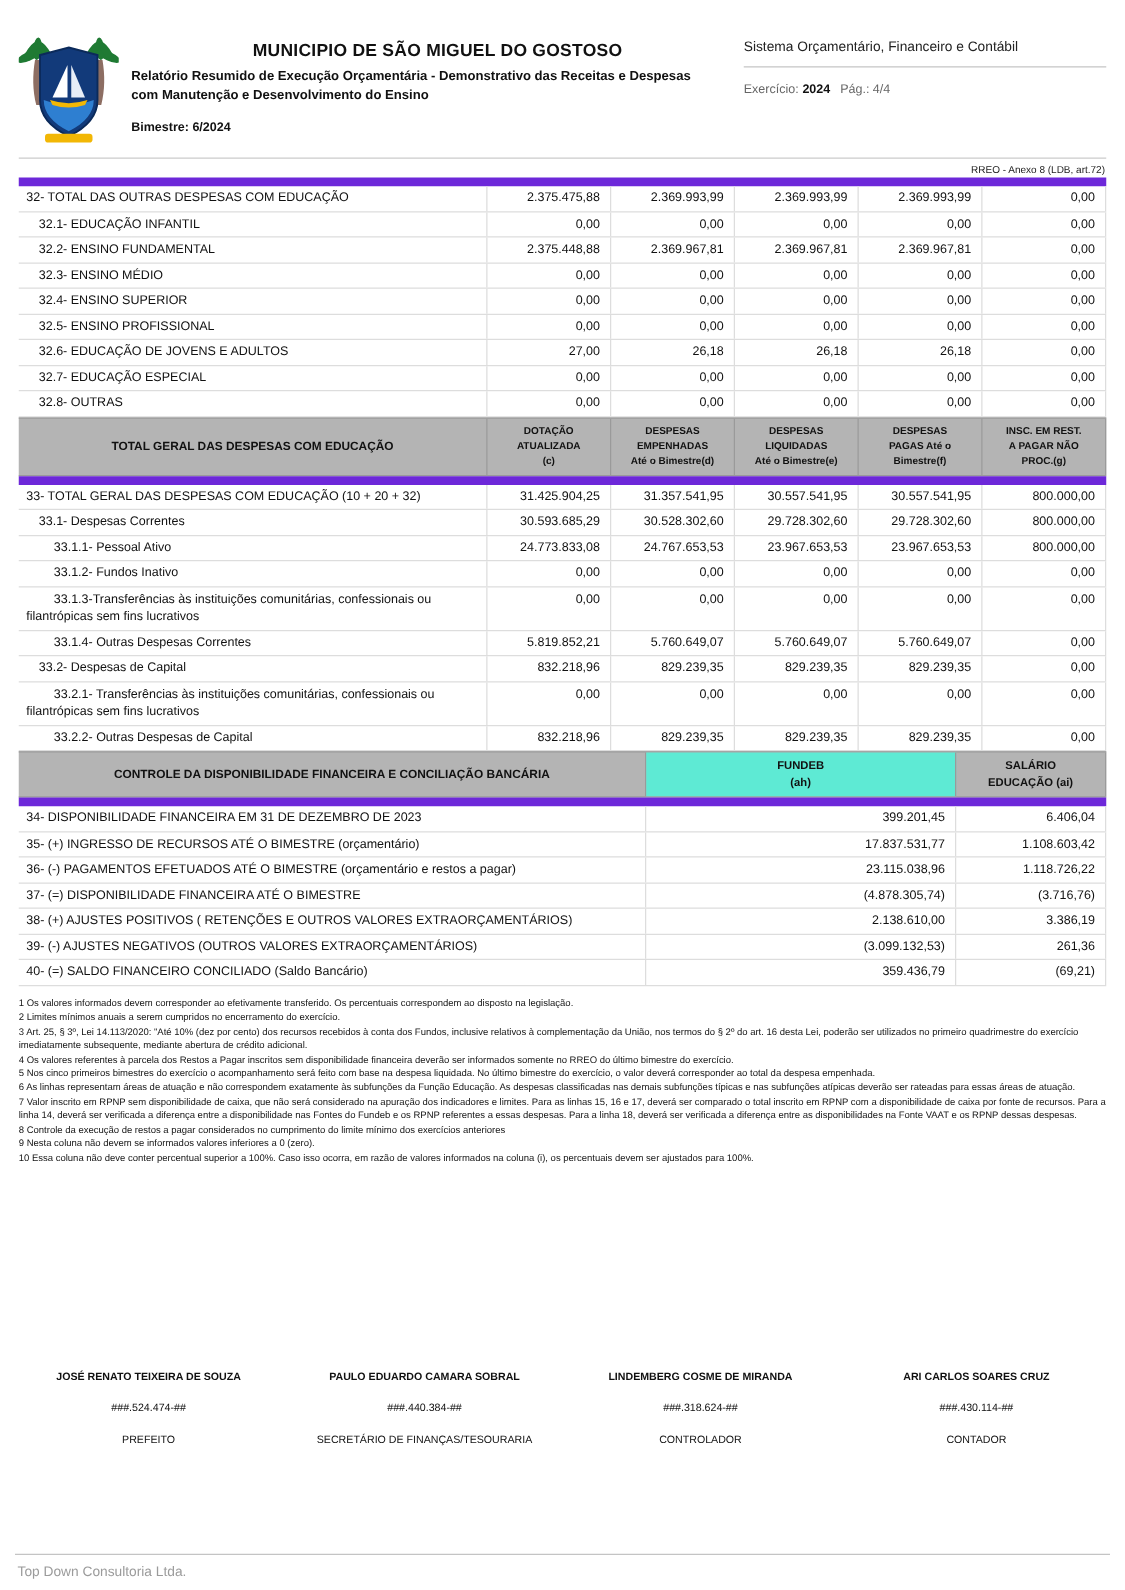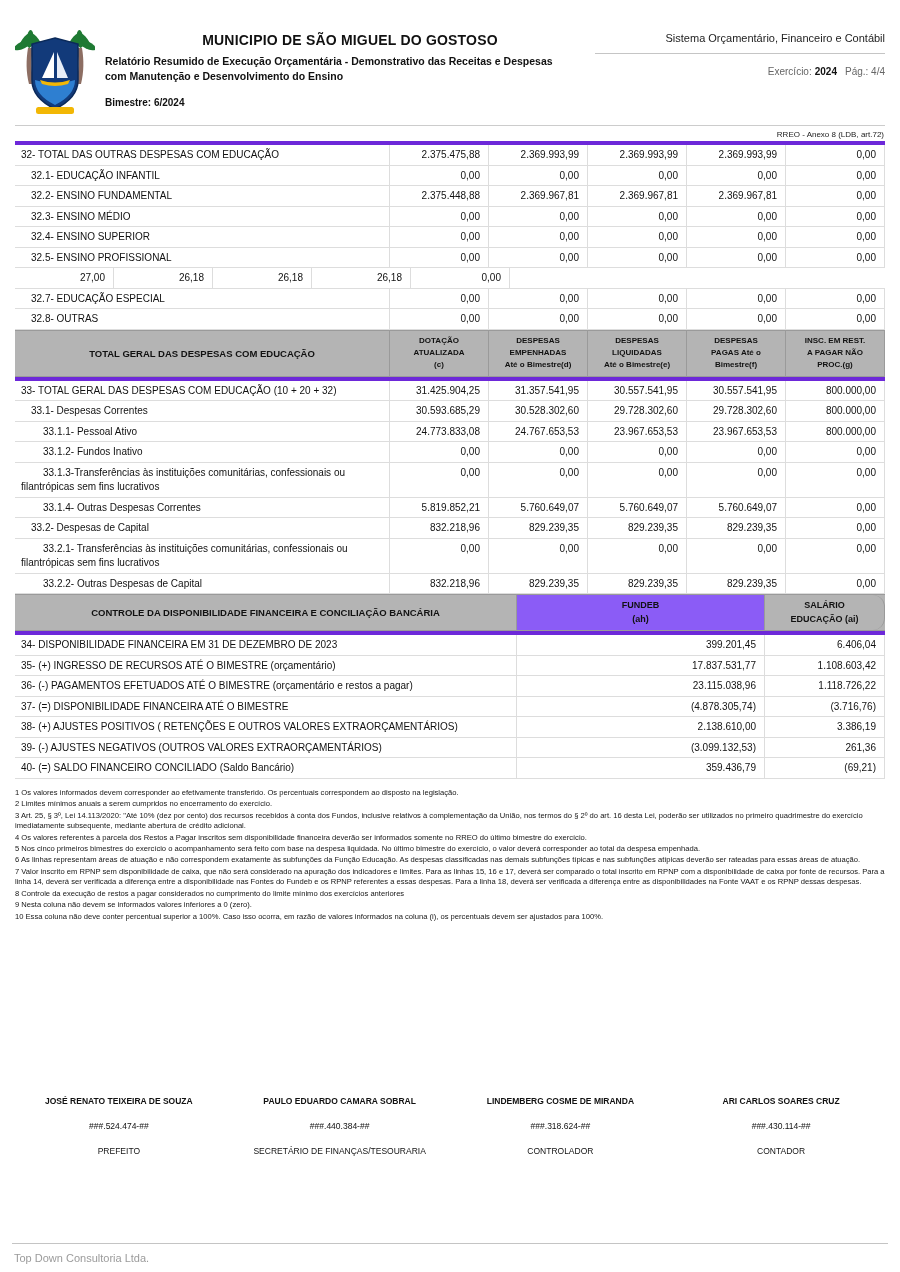--- a/index.html
+++ b/index.html
@@ -8,47 +8,47 @@
   .page { width:900px; height:1272px; position:relative; background:#fff; padding:28px 15px 0; overflow:hidden; }
 
   
   .header { display:flex; align-items:flex-start; }
   .logo { width:82px; flex:0 0 82px; }
   .head-left { flex:1; padding-left:8px; padding-top:4px; }
   .muni { font-size:14px; font-weight:700; letter-spacing:.2px;text-align:center; }
   .rtitle { font-size:10.5px; font-weight:700; line-height:1.4; }
   .rtitle.first { margin-top:6px; }
   .bim { font-size:10px; font-weight:700; margin-top:14px; }
-  .head-right { width:290px; flex:0 0 290px; text-align:right; padding-top:4px; }
+  .head-right { width:290px; flex:0 0 290px; padding-top:4px; }
   .sys { font-size:11px; color:#222; padding-bottom:9px; border-bottom:1px solid #c5c5c5; }
   .exe { margin-top:12px; font-size:10px; color:#666; }
   .exe .b { font-weight:700; color:#111; margin-left:3px; }
   .exe .pg { margin-left:8px; }
   .head-rule { border-top:1px solid #cccccc; margin-top:5px; }
   .annex { font-size:8px; color:#222; text-align:right; margin:4px 1px 2px; }
 
   
-  .grid { border-top:4px solid #6d28d9; font-size:10px; }
+  .grid { border-top:7px solid #6d28d9; font-size:10px; }
   .row { display:flex; border-bottom:1px solid #dddddd; min-height:19px; }
   .cell-desc { flex:0 0 375px; padding:3px 5px 2px 6px; border-right:1px solid #dddddd; line-height:1.45; }
   .cell-num { flex:0 0 99px; text-align:right; padding:3px 8px 2px 2px; border-right:1px solid #dddddd; line-height:1.45; }
   .ind1 { text-indent:10px; }
   .ind2 { text-indent:22px; }
 
   
   .band { display:flex; background:#b4b4b4; border-top:1px solid #9a9a9a; border-bottom:1px solid #9a9a9a; }
   .band .bt { flex:0 0 375px; display:flex; align-items:center; justify-content:center; text-align:center;
               font-weight:700; font-size:9.5px; padding:3px 8px; border-right:1px solid #9a9a9a; }
   .band .bh { display:flex; flex-direction:column; justify-content:center; align-items:center; text-align:center;
               font-weight:700; font-size:8px; line-height:1.55; padding:4px 2px; border-right:1px solid #9a9a9a; }
   .band2 .bh { flex:0 0 99px; }
   .band3 .bt { flex:0 0 502px; }
   .band3 .bh { font-size:9px; line-height:1.5; }
-  .band3 .bh:nth-child(2) { flex:0 0 248px; background:#8b5cf6; }
-  .band3 .bh:nth-child(3) { flex:0 0 120px;border-radius:12px; }
+  .band3 .bh:nth-child(2) { flex:0 0 248px; background:#5eead4; }
+  .band3 .bh:nth-child(3) { flex:0 0 120px; }
 
   
   .s3 .cell-desc { flex:0 0 502px; }
   .s3 .cell-num:nth-child(2) { flex:0 0 248px; }
   .s3 .cell-num:nth-child(3) { flex:0 0 120px; }
 
   
   .notes { margin-top:9px; font-size:7.6px; line-height:1.38; color:#151515; }
   .note { margin-bottom:1px; }
 
@@ -159,20 +159,21 @@
       </div>
       <div class="row">
         <div class="cell-desc ind1">32.5- ENSINO PROFISSIONAL</div>
         <div class="cell-num">0,00</div>
         <div class="cell-num">0,00</div>
         <div class="cell-num">0,00</div>
         <div class="cell-num">0,00</div>
         <div class="cell-num">0,00</div>
       </div>
       <div class="row">
+        <div class="cell-desc ind1">32.6- EDUCAÇÃO DE JOVENS E ADULTOS</div>
         <div class="cell-num">27,00</div>
         <div class="cell-num">26,18</div>
         <div class="cell-num">26,18</div>
         <div class="cell-num">26,18</div>
         <div class="cell-num">0,00</div>
       </div>
       <div class="row">
         <div class="cell-desc ind1">32.7- EDUCAÇÃO ESPECIAL</div>
         <div class="cell-num">0,00</div>
         <div class="cell-num">0,00</div>

